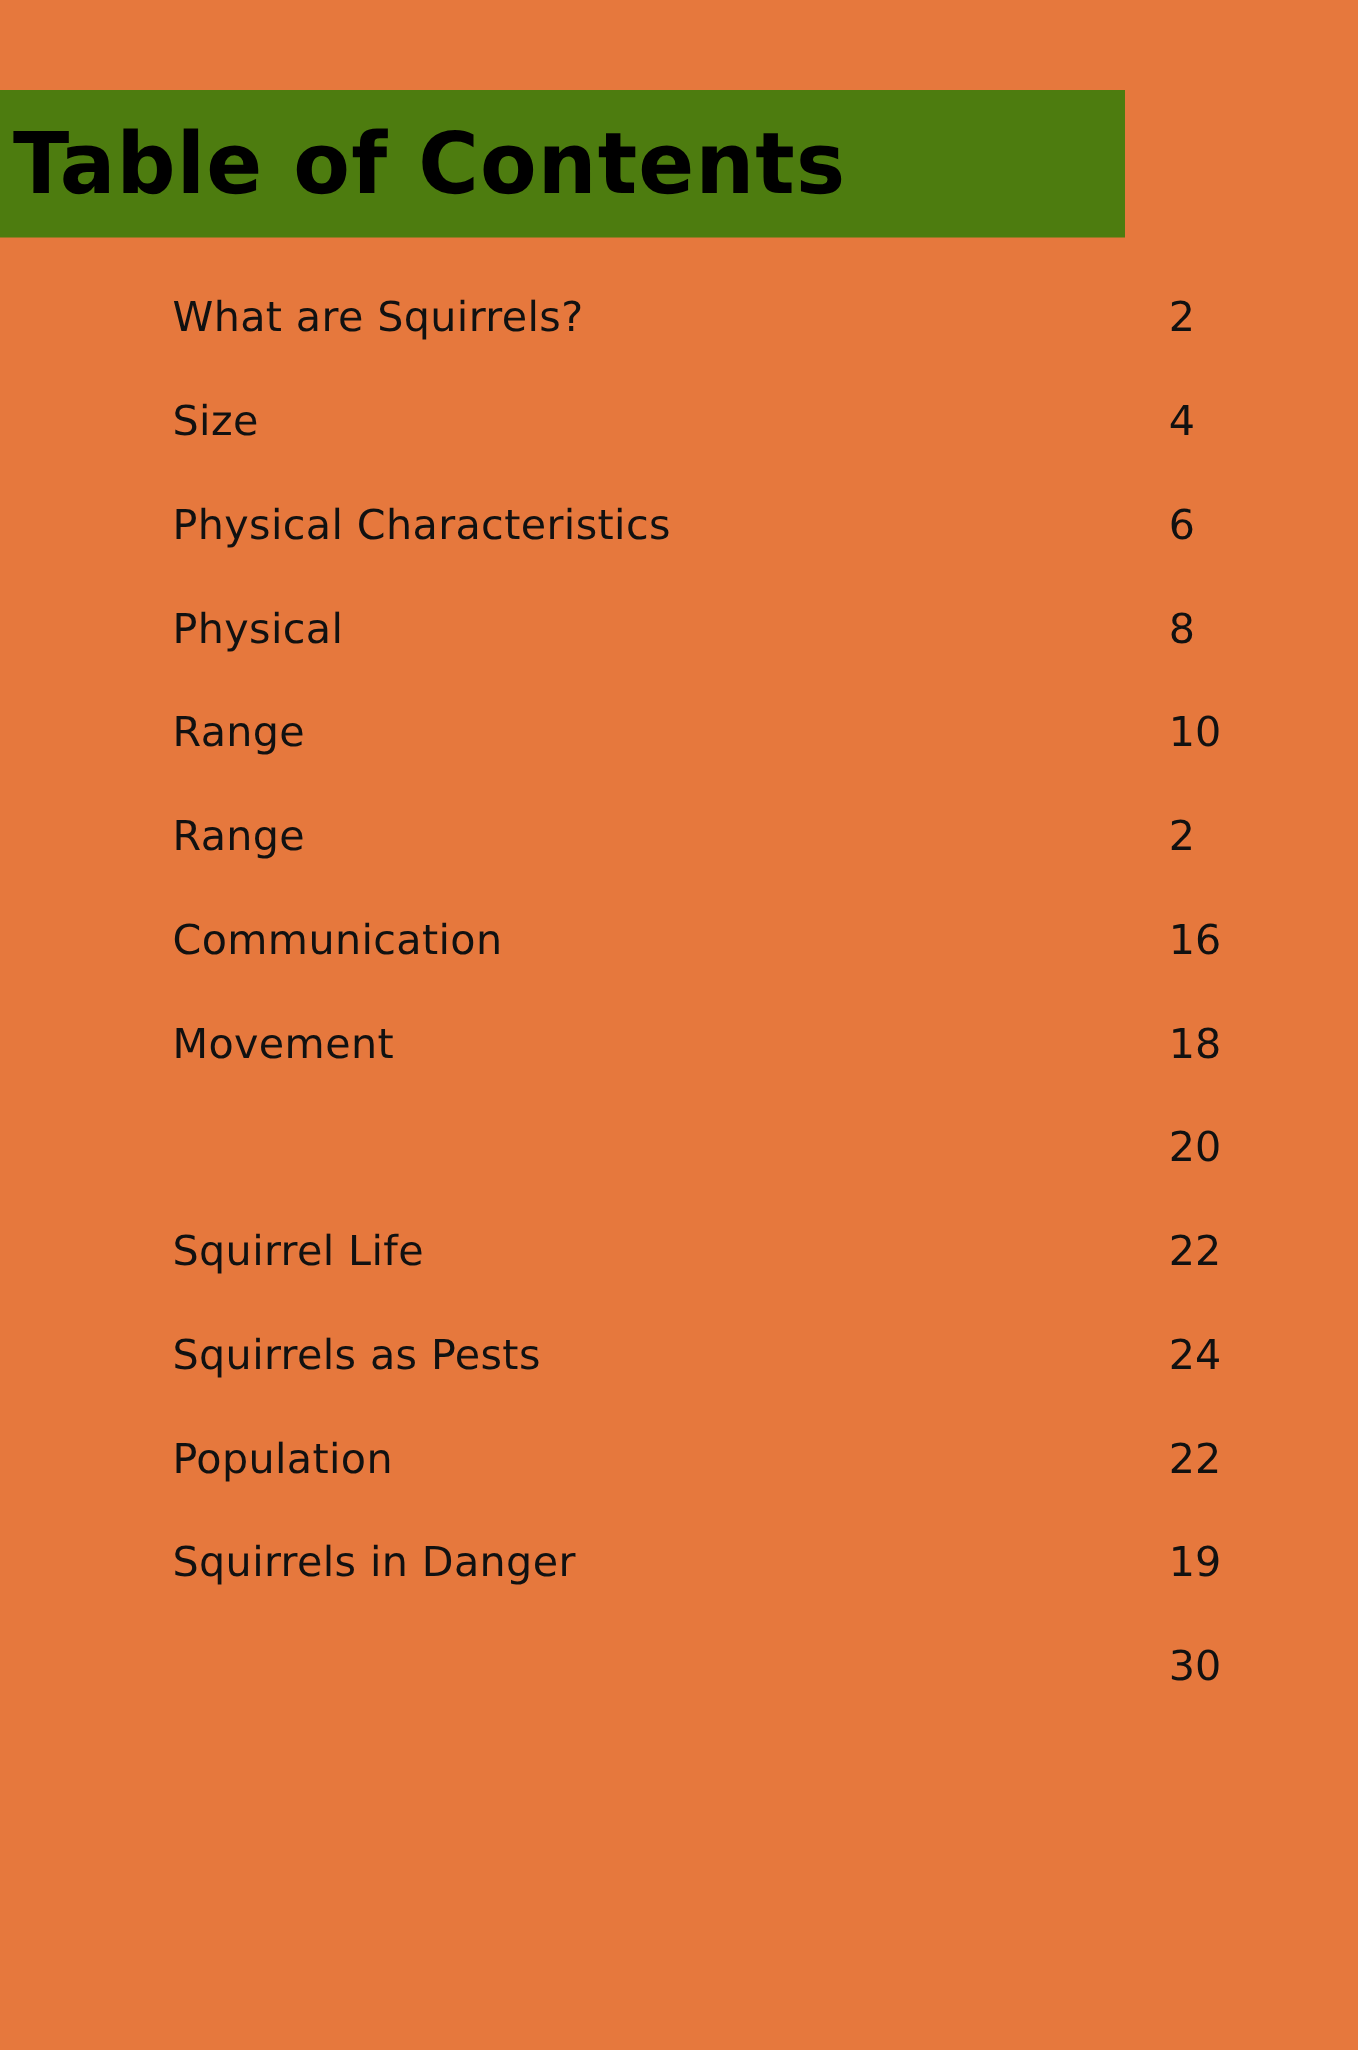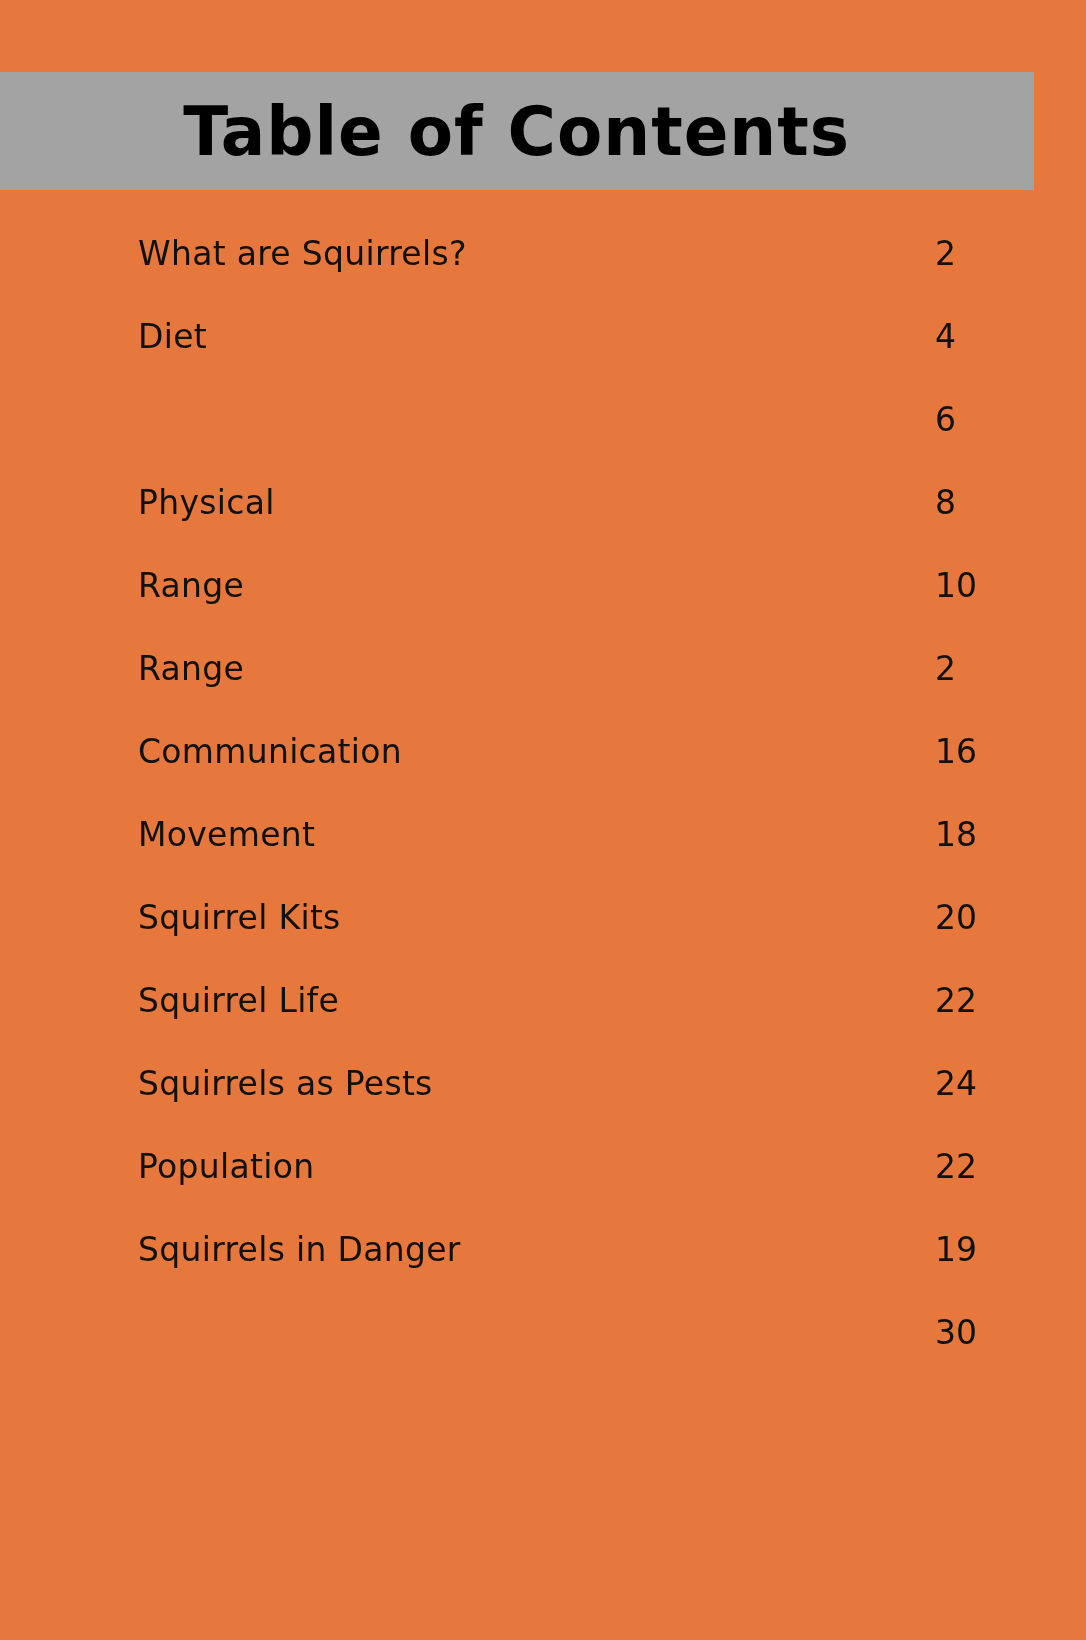--- a/index.html
+++ b/index.html
@@ -8,25 +8,25 @@
       height: 1640px;
       background: #e6783d;
       position: relative;
       overflow: hidden;
       font-family: "DejaVu Sans", sans-serif;
       color: #111;
     }
     .header-band {
       position: absolute;
       left: 0; top: 72px;
-      width: 1034px; height: 118px;
-      background: #a3a3a3;
+      width: 900px; height: 118px;
+      background: #4d7c0f;
       display: flex;
       align-items: center;
-      justify-content: center;
+      justify-content: flex-start;
     }
     .page-title {
       margin: 0;
       font-family: "DejaVu Sans", sans-serif;
       font-weight: bold;
       font-size: 68px;
       letter-spacing: 1px;
       color: #000;
       transform: scaleX(0.97);
     }
@@ -63,24 +63,25 @@
 <div class="header-band">
   <h1 class="page-title">Table of Contents</h1>
 </div>
 
 <ul class="toc-list">
   <li class="toc-row">
       <span class="toc-title">What are Squirrels?</span>
       <span class="toc-page">2</span>
     </li>
   <li class="toc-row">
-      <span class="toc-title">Diet</span>
+      <span class="toc-title">Size</span>
       <span class="toc-page">4</span>
     </li>
   <li class="toc-row">
+      <span class="toc-title">Physical Characteristics</span>
       <span class="toc-page">6</span>
     </li>
   <li class="toc-row">
       <span class="toc-title">Physical</span>
       <span class="toc-page">8</span>
     </li>
   <li class="toc-row">
       <span class="toc-title">Range</span>
       <span class="toc-page">10</span>
     </li>
@@ -90,21 +91,20 @@
     </li>
   <li class="toc-row">
       <span class="toc-title">Communication</span>
       <span class="toc-page">16</span>
     </li>
   <li class="toc-row">
       <span class="toc-title">Movement</span>
       <span class="toc-page">18</span>
     </li>
   <li class="toc-row">
-      <span class="toc-title">Squirrel Kits</span>
       <span class="toc-page">20</span>
     </li>
   <li class="toc-row">
       <span class="toc-title">Squirrel Life</span>
       <span class="toc-page">22</span>
     </li>
   <li class="toc-row">
       <span class="toc-title">Squirrels as Pests</span>
       <span class="toc-page">24</span>
     </li>

